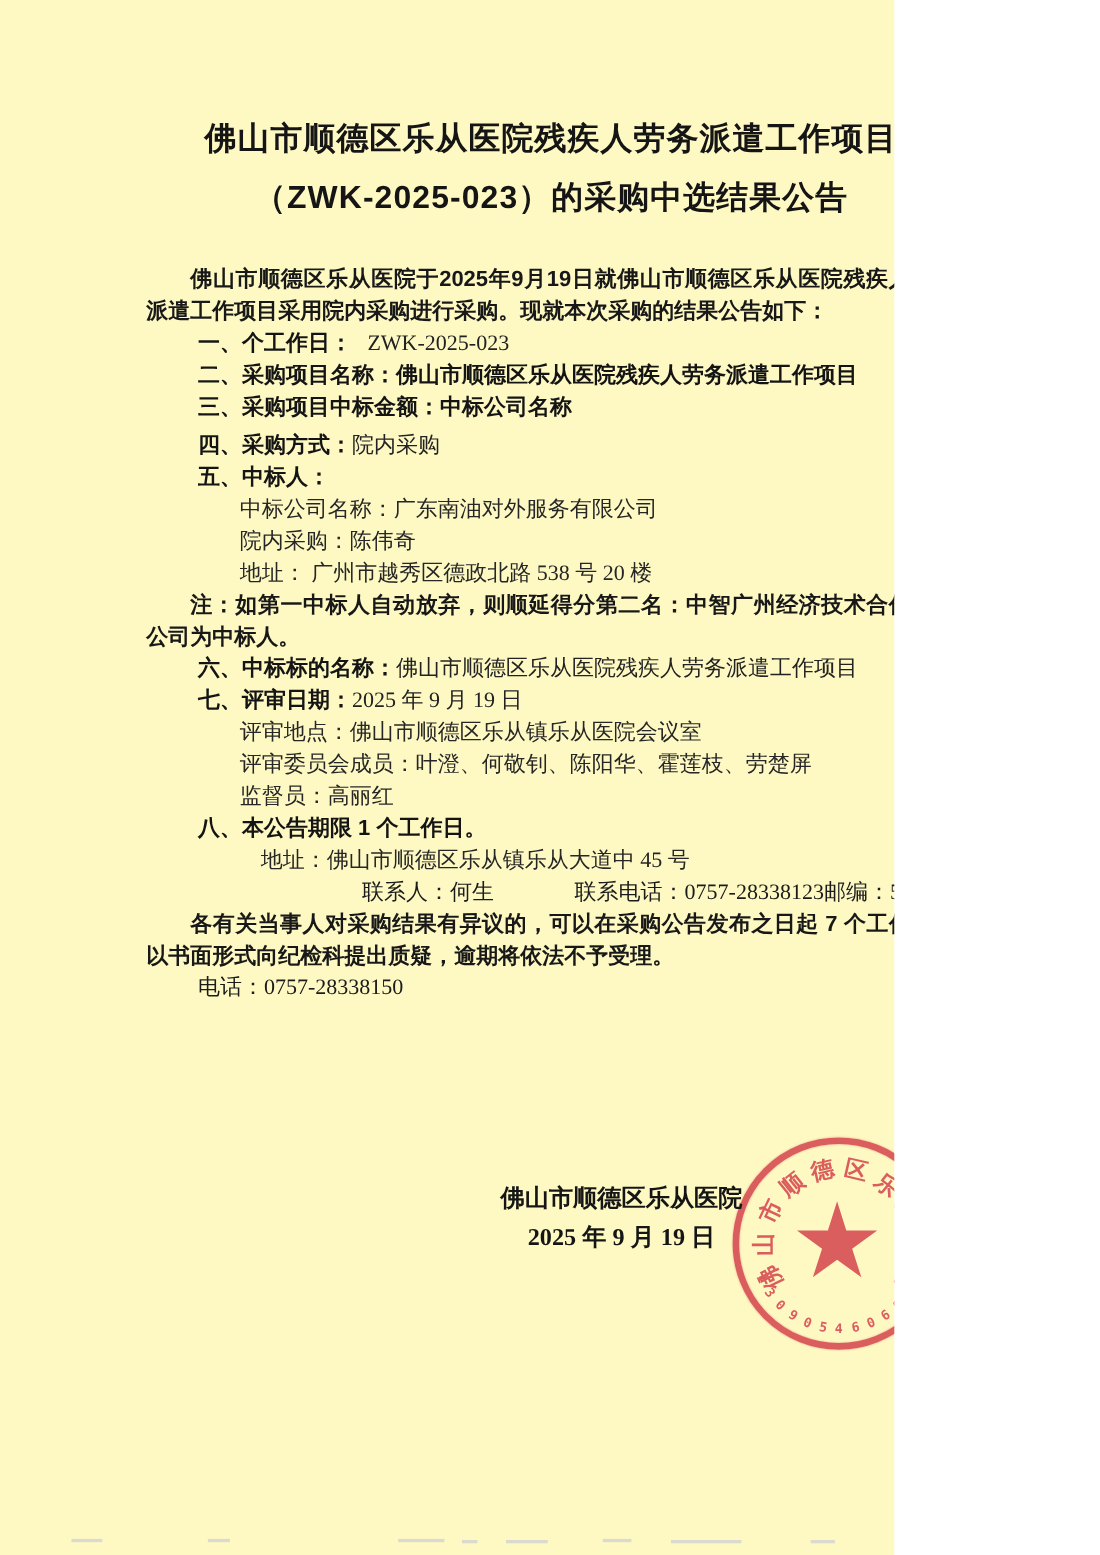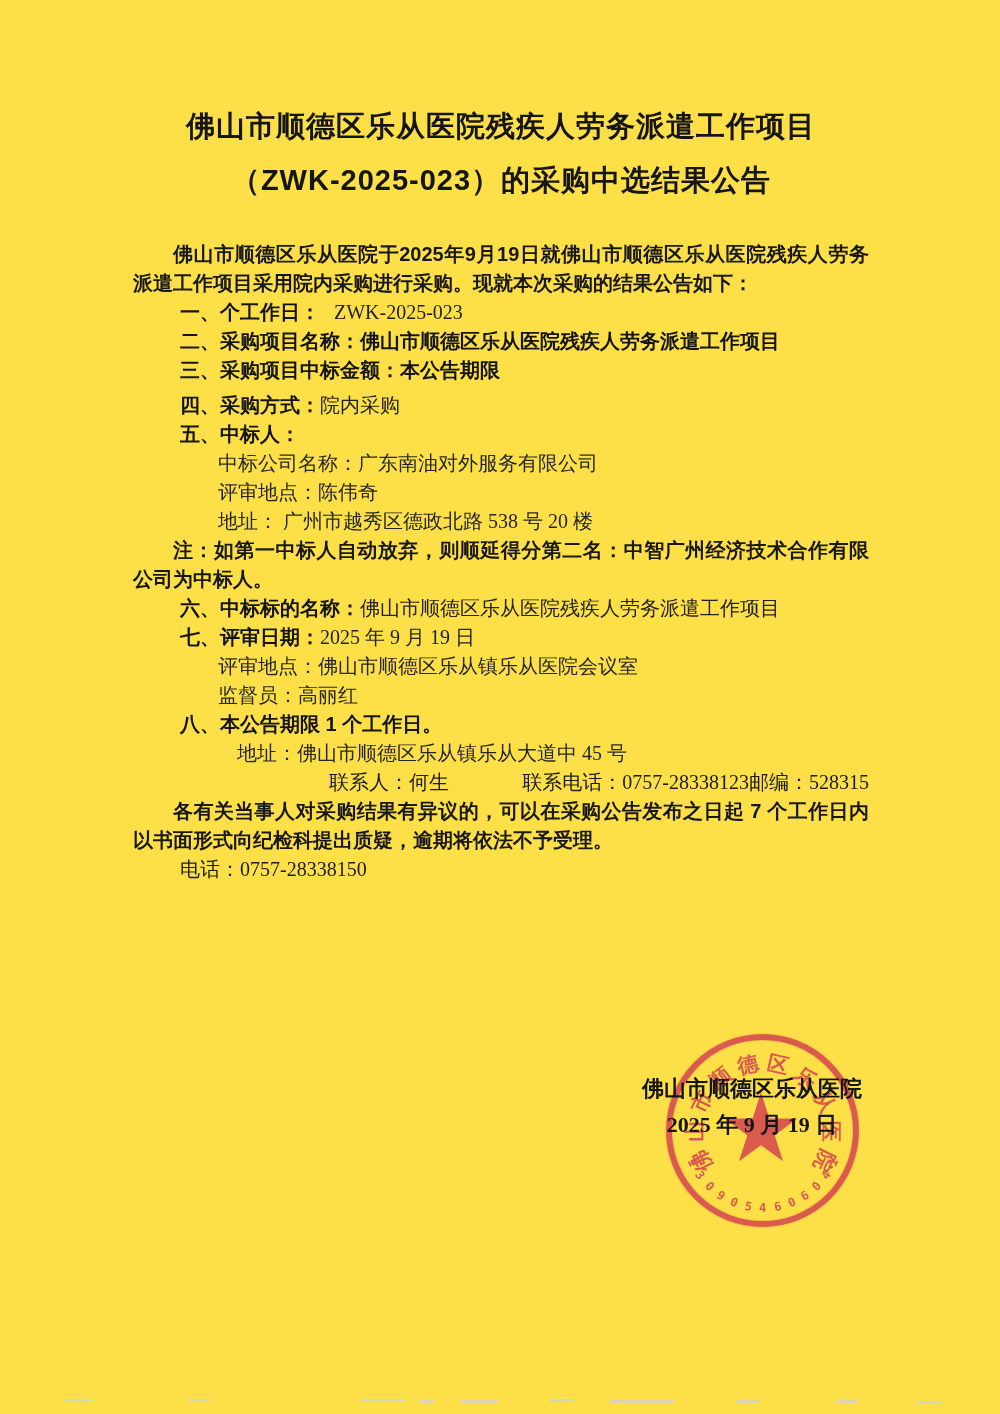--- a/index.html
+++ b/index.html
@@ -1,18 +1,18 @@
 <!DOCTYPE html>
 <html><head>
 <meta charset="utf-8">
 <style>
   html,body { margin:0; padding:0; background:#ffffff; }
   .page {
-    position:relative; width:1000px; height:1414px;
-    background:#fde047; overflow:hidden;
+    position:relative; width:813px; height:1414px;
+    background:#fef9c3; overflow:hidden;
     color:#1b1b1b;
     font-family:"Liberation Serif","DejaVu Serif",serif;
   }
   .hei { font-family:"Liberation Sans","DejaVu Sans",sans-serif; }
   .song { font-family:"Liberation Serif","DejaVu Serif",serif;text-align:right; }
 
   .content { position:absolute; left:133px; top:0; width:736px; }
 
   .title {
     margin:0; text-align:center; font-size:29px; font-weight:700;
@@ -103,46 +103,47 @@
 
     <div class="item body-text">
       <span class="lbl">一、个工作日：</span><span class="val song gap">ZWK-2025-023</span>
     </div>
 
     <div class="item body-text">
       <span class="lbl">二、采购项目名称：</span><span class="val boldval">佛山市顺德区乐从医院残疾人劳务派遣工作项目</span>
     </div>
 
     <div class="item body-text">
-      <span class="lbl">三、采购项目中标金额：</span><span class="val boldval">本公告期限</span>
+      <span class="lbl">三、采购项目中标金额：</span><span class="val boldval">中标公司名称</span>
     </div>
 
     <div class="item body-text pregap">
       <span class="lbl">四、采购方式：</span><span class="val song">院内采购</span>
     </div>
 
     <div class="item body-text">
       <span class="lbl">五、中标人：</span>
     </div>
 
     <div class="subitem body-text">中标公司名称：广东南油对外服务有限公司</div>
-    <div class="subitem body-text">评审地点：陈伟奇</div>
+    <div class="subitem body-text">院内采购：陈伟奇</div>
     <div class="subitem body-text">地址：  广州市越秀区德政北路 538 号 20 楼</div>
 
     <p class="note body-text hei">注：如第一中标人自动放弃，则顺延得分第二名：中智广州经济技术合作有限公司为中标人。</p>
 
     <div class="item body-text">
       <span class="lbl">六、中标标的名称：</span><span class="val song">佛山市顺德区乐从医院残疾人劳务派遣工作项目</span>
     </div>
 
     <div class="item body-text">
       <span class="lbl">七、评审日期：</span><span class="val song">2025 年 9 月 19 日</span>
     </div>
 
     <div class="subitem body-text">评审地点：佛山市顺德区乐从镇乐从医院会议室</div>
+    <div class="subitem body-text">评审委员会成员：叶澄、何敬钊、陈阳华、霍莲枝、劳楚屏</div>
     <div class="subitem body-text">监督员：高丽红</div>
 
     <div class="item body-text">
       <span class="lbl">八、本公告期限 1 个工作日。</span>
     </div>
 
 
     <div class="subitem9 body-text">地址：佛山市顺德区乐从镇乐从大道中 45 号</div>
 
     <div class="contact-row body-text">

